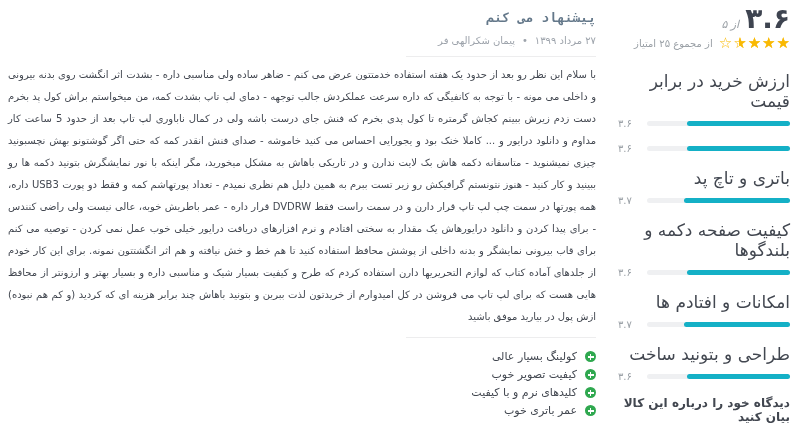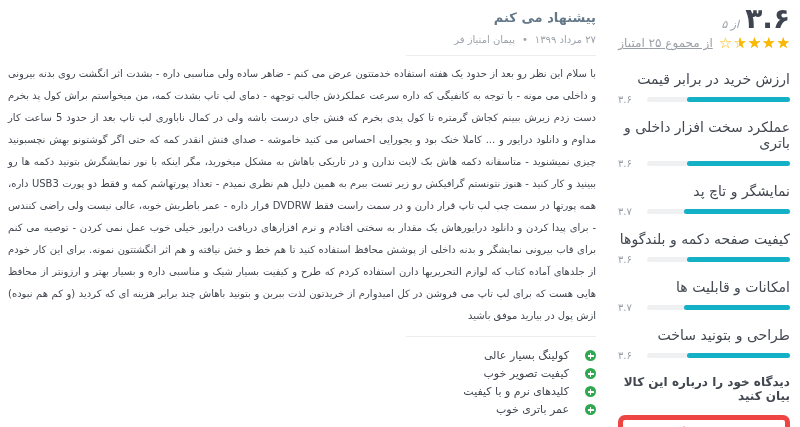--- a/index.html
+++ b/index.html
@@ -9,46 +9,46 @@
 
   
   .aside { width:172px; flex:0 0 172px; }
   .score-row { display:flex; align-items:baseline; gap:6px; }
   .score-big { font-size:28px; font-weight:bold; color:#3e4450; line-height:1.1; }
   .score-outof { font-size:11px; color:#9aa0a6;font-style:italic; }
   .stars-row { display:flex; align-items:center; gap:6px; margin-top:1px; }
   .stars { display:inline-flex; gap:1px; direction:rtl; }
   .star { position:relative; font-size:15px; line-height:15px; color:#f9b903; }
   .star-fill { position:absolute; top:0; right:0; height:100%; overflow:hidden; direction:rtl; white-space:nowrap; color:#f9b903; }
-  .stars-total { font-size:12px; color:#9aa0a6; white-space:nowrap;text-decoration:underline; }
+  .stars-total { font-size:10px; color:#9aa0a6; white-space:nowrap; }
 
   .ratings { margin-top:20px; }
   .rate-block { margin-bottom:14px; }
-  .rate-label { font-size:14px; color:#424750; margin-bottom:7px; }
+  .rate-label { font-size:17px; color:#424750; margin-bottom:7px; }
   .rate-row { display:flex; align-items:center; gap:9px; }
   .rate-bar { flex:1; height:5px; background:#eff0f2; border-radius:4px; position:relative; }
   .rate-fill { position:absolute; right:0; top:0; height:100%; background:#14b0c6; border-radius:4px; }
   .rate-val { font-size:10px; color:#9aa0a6; width:20px; text-align:left; }
 
   .cta-heading { font-size:12px; font-weight:bold; color:#424750; margin-top:10px; }
   .add-review-btn { display:block; width:100%; height:36px; margin-top:12px; background:#fff;
     border:5px solid #ef4444; border-radius:7px; color:#ef4056; font-size:12px;
     font-family:"DejaVu Sans", sans-serif; cursor:pointer; }
 
   
   .main { flex:1; min-width:0; padding-top:6px; }
-  .review-title { font-size:13px; font-weight:bold; color:#64788a; }
+  .review-title { font-size:13px; font-weight:bold; color:#64788a;font-family:Liberation Mono, monospace; }
   .review-meta { display:flex; align-items:center; gap:7px; margin-top:9px; font-size:10px; color:#9da3ab; }
   .divider { border:0; border-top:1px solid #ededee; width:190px; }
   .div-top { margin:10px 0 7px; }
   .div-bottom { margin:9px 0 12px; }
   .review-body { font-size:10px; line-height:22px; color:#424750; text-align:justify; }
 
   .pc-list { display:flex; flex-direction:column; align-items:flex-start; gap:5px; }
-  .pc-item { display:flex; align-items:center; gap:16px;justify-content:center; }
+  .pc-item { display:flex; align-items:center; gap:8px;justify-content:center; }
   .pc-ic { width:11px; height:11px; border-radius:50%; flex:0 0 11px; position:relative; }
   .pc-ic.plus { background:#2fa84f; }
   .pc-ic::before { content:""; position:absolute; left:2.5px; top:5px; width:6px; height:1.6px; background:#fff; }
   .pc-ic.plus::after { content:""; position:absolute; left:4.7px; top:2.8px; width:1.6px; height:6px; background:#fff; }
   .pc-txt { font-size:11px; color:#424750; }
 </style>
 </head>
 <body>
 
 <div class="page">
@@ -74,51 +74,50 @@
     <div class="rate-label">ارزش خرید در برابر قیمت</div>
     <div class="rate-row">
       <div class="rate-bar">
         <div class="rate-fill" style="width: 72%;"></div>
       </div>
       <div class="rate-val">۳.۶</div>
     </div>
   </div>
 
   <div class="rate-block">
-    <div class="rate-label">عملکرد سخت افزار داخلی و باتری</div>
     <div class="rate-row">
       <div class="rate-bar">
         <div class="rate-fill" style="width: 72%;"></div>
       </div>
       <div class="rate-val">۳.۶</div>
     </div>
   </div>
 
   <div class="rate-block">
-    <div class="rate-label">نمایشگر و تاچ پد</div>
+    <div class="rate-label">باتری و تاچ پد</div>
     <div class="rate-row">
       <div class="rate-bar">
         <div class="rate-fill" style="width: 74%;"></div>
       </div>
       <div class="rate-val">۳.۷</div>
     </div>
   </div>
 
   <div class="rate-block">
     <div class="rate-label">کیفیت صفحه دکمه و بلندگوها</div>
     <div class="rate-row">
       <div class="rate-bar">
         <div class="rate-fill" style="width: 72%;"></div>
       </div>
       <div class="rate-val">۳.۶</div>
     </div>
   </div>
 
   <div class="rate-block">
-    <div class="rate-label">امکانات و قابلیت ها</div>
+    <div class="rate-label">امکانات و افتادم ها</div>
     <div class="rate-row">
       <div class="rate-bar">
         <div class="rate-fill" style="width: 74%;"></div>
       </div>
       <div class="rate-val">۳.۷</div>
     </div>
   </div>
 
   <div class="rate-block">
     <div class="rate-label">طراحی و بتونید ساخت</div>
@@ -134,21 +133,21 @@
     <div class="cta-heading">دیدگاه خود را درباره این کالا بیان کنید</div>
     <button class="add-review-btn">افزودن دیدگاه</button>
 
   </div>
 
   <div class="main">
     <div class="review-title">پیشنهاد می کنم</div>
     <div class="review-meta">
       <span>۲۷ مرداد ۱۳۹۹</span>
       <span>•</span>
-      <span>پیمان امتیاز فر</span>
+      <span>پیمان شکرالهی فر</span>
     </div>
     <hr class="divider div-top">
     <p class="review-body">با سلام این نظر رو بعد از حدود یک هفته استفاده خدمتتون عرض می کنم - ضاهر ساده ولی مناسبی داره - بشدت اثر انگشت روی بدنه بیرونی و داخلی می مونه - با توجه به کانفیگی که داره سرعت عملکردش جالب توجهه - دمای لپ تاپ بشدت کمه، من میخواستم براش کول پد بخرم دست زدم زیرش ببینم کجاش گرمتره تا کول پدی بخرم که فنش جای درست باشه ولی در کمال ناباوری لپ تاپ بعد از حدود 5 ساعت کار مداوم و دانلود درایور و ... کاملا خنک بود و یجورایی احساس می کنید خاموشه - صدای فنش انقدر کمه که حتی اگر گوشتونو بهش نچسبونید چیزی نمیشنوید - متاسفانه دکمه هاش بک لایت ندارن و در تاریکی باهاش به مشکل میخورید، مگر اینکه با نور نمایشگرش بتونید دکمه ها رو ببینید و کار کنید - هنوز نتونستم گرافیکش رو زیر تست ببرم به همین دلیل هم نظری نمیدم - تعداد پورتهاشم کمه و فقط دو پورت USB3 داره، همه پورتها در سمت چپ لپ تاپ قرار دارن و در سمت راست فقط DVDRW قرار داره - عمر باطریش خوبه، عالی نیست ولی راضی کنندس - برای پیدا کردن و دانلود درایورهاش یک مقدار به سختی افتادم و نرم افزارهای دریافت درایور خیلی خوب عمل نمی کردن - توصیه می کنم برای قاب بیرونی نمایشگر و بدنه داخلی از پوشش محافظ استفاده کنید تا هم خط و خش نیافته و هم اثر انگشتتون نمونه. برای این کار خودم از جلدهای آماده کتاب که لوازم التحریریها دارن استفاده کردم که طرح و کیفیت بسیار شیک و مناسبی داره و بسیار بهتر و ارزونتر از محافظ هایی هست که برای لپ تاپ می فروشن در کل امیدوارم از خریدتون لذت ببرین و بتونید باهاش چند برابر هزینه ای که کردید (و کم هم نبوده) ازش پول در بیارید موفق باشید</p>
     <hr class="divider div-bottom">
 
     <div class="pc-list pros" id="pros">
   <div class="pc-item">
     <span class="pc-ic plus"></span>
     <span class="pc-txt">کولینگ بسیار عالی</span>
   </div>

